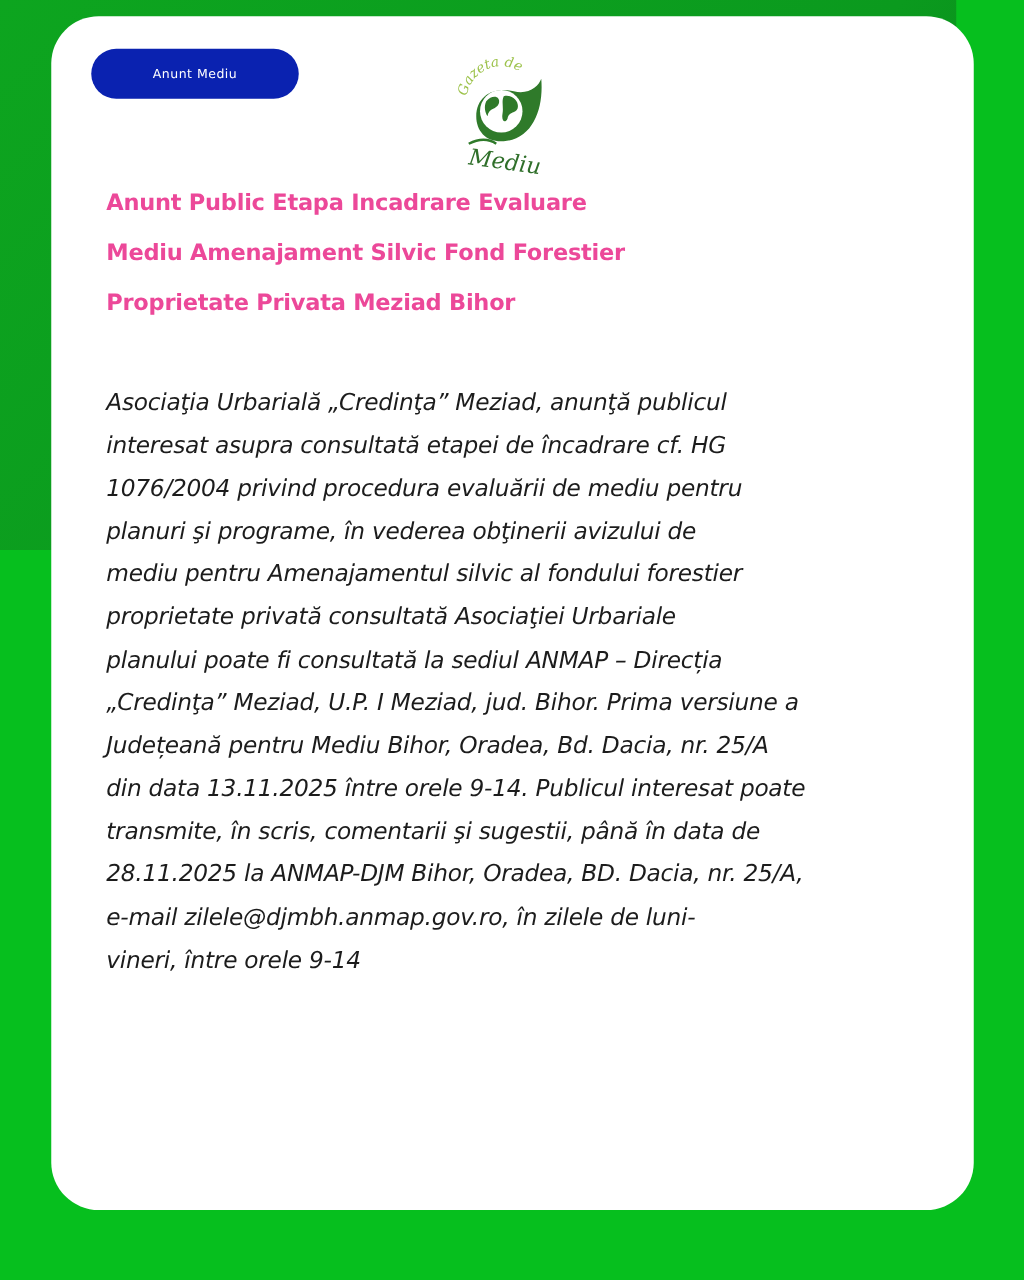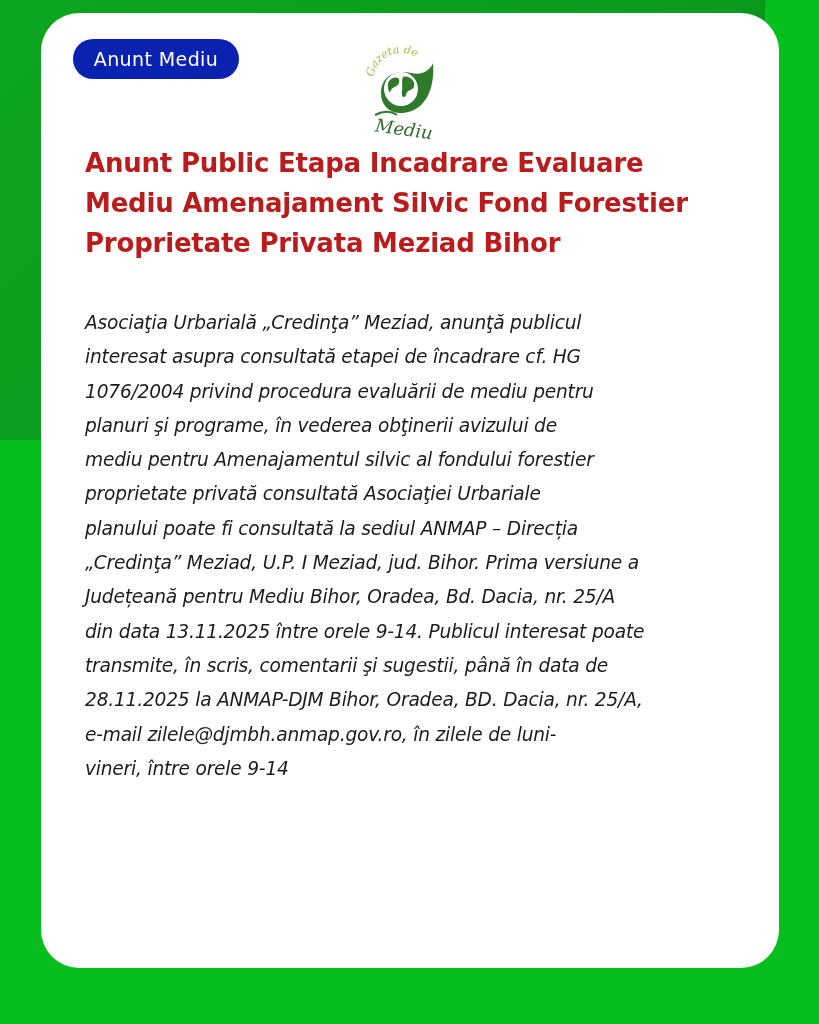--- a/index.html
+++ b/index.html
@@ -12,29 +12,29 @@
     position:absolute; left:0; top:0; width:765px; height:440px;
     background:linear-gradient(135deg,#0da51f 0%,#0b9a1e 60%,#067d18 100%);
   }
   .card {
     position:absolute; left:41px; top:13px; width:738px; height:955px;
     background:#ffffff; border-radius:38px;
   }
   .badge {
     position:absolute; left:32px; top:26px; width:166px; height:40px;
     background:#0a22b0; border-radius:20px; color:#fff;
-    font-size:19px; letter-spacing:0.4px;
+    font-size:10px; letter-spacing:0.4px;
     display:flex; align-items:center; justify-content:center;
   }
   .logo {
     position:absolute; left:320px; top:28px; width:80px; height:100px;
   }
   .title {
     position:absolute; left:44px; top:130px; width:670px;
-    color:#b91c1c; font-weight:bold; font-size:26px; line-height:40px;
+    color:#ec4899; font-weight:bold; font-size:18px; line-height:40px;
     letter-spacing:-0.2px;
   }
   .body-text {
     position:absolute; left:44px; top:293px; width:670px;
     color:#1c1c1c; font-size:18.6px; line-height:34.3px;
     letter-spacing:-0.2px;
   }
   .body-text span { display:block; white-space:nowrap;font-style:italic; }
 </style>
 </head>

